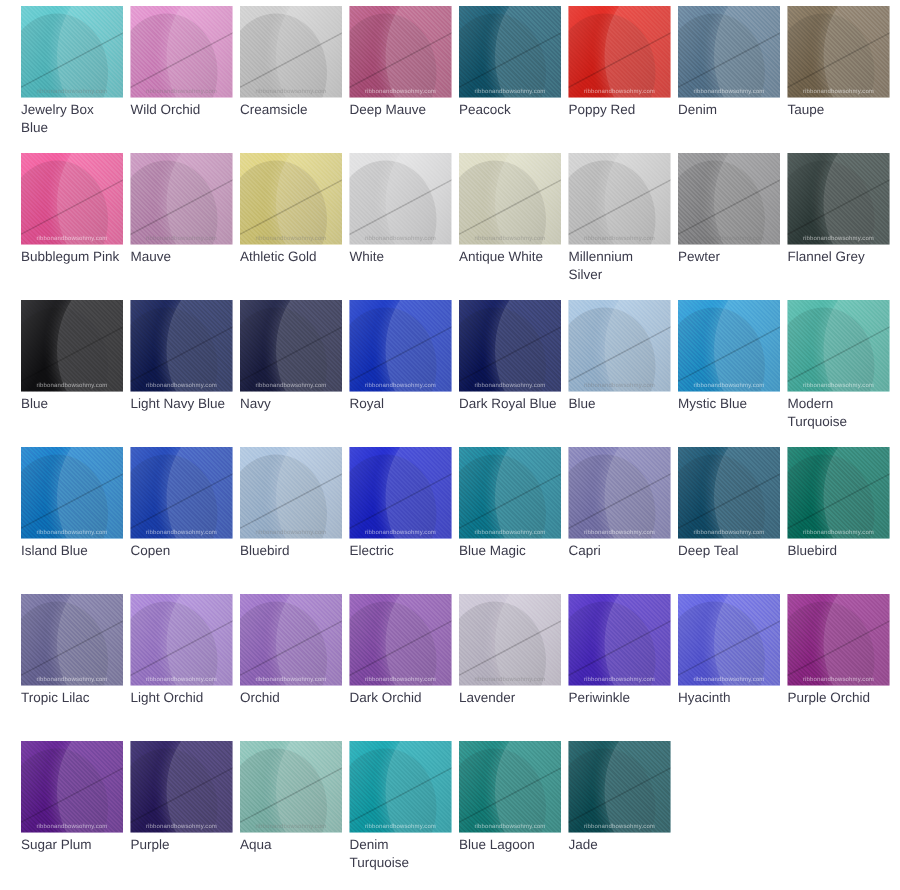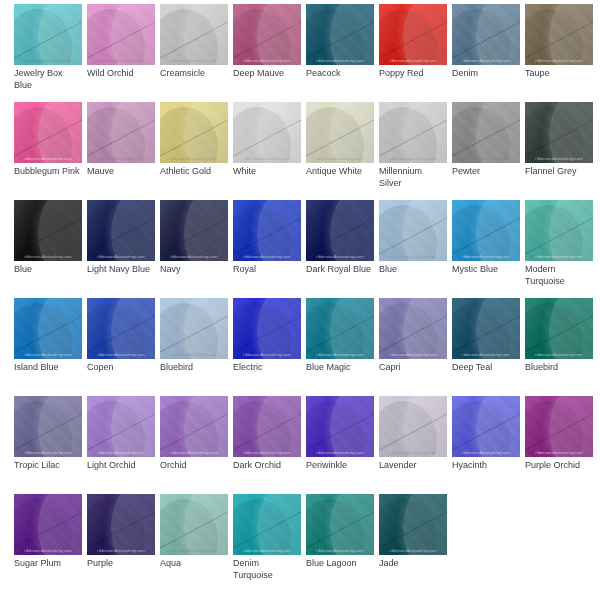--- a/index.html
+++ b/index.html
@@ -518,42 +518,42 @@
         <div class="fold-dark"></div>
         <div class="fold"></div>
         <div class="crease"></div>
         <div class="weave"></div>
         <div class="sheen"></div>
         <div class="watermark">ribbonandbowsohmy.com</div>
       </div>
       <div class="swatch-label">Dark Orchid</div>
     </div>
     <div class="swatch-cell">
+      <div class="swatch-chip light-chip" style="background: rgb(201, 195, 211);">
+        <div class="fold-dark"></div>
+        <div class="fold"></div>
+        <div class="crease"></div>
+        <div class="weave"></div>
+        <div class="sheen"></div>
+        <div class="watermark">ribbonandbowsohmy.com</div>
+      </div>
+      <div class="swatch-label">Lavender</div>
+    </div>
+    <div class="swatch-cell">
       <div class="swatch-chip" style="background: rgb(75, 41, 196);">
         <div class="fold-dark"></div>
         <div class="fold"></div>
         <div class="crease"></div>
         <div class="weave"></div>
         <div class="sheen"></div>
         <div class="watermark">ribbonandbowsohmy.com</div>
       </div>
       <div class="swatch-label">Periwinkle</div>
     </div>
     <div class="swatch-cell">
-      <div class="swatch-chip light-chip" style="background: rgb(201, 195, 211);">
-        <div class="fold-dark"></div>
-        <div class="fold"></div>
-        <div class="crease"></div>
-        <div class="weave"></div>
-        <div class="sheen"></div>
-        <div class="watermark">ribbonandbowsohmy.com</div>
-      </div>
-      <div class="swatch-label">Lavender</div>
-    </div>
-    <div class="swatch-cell">
       <div class="swatch-chip" style="background: rgb(91, 92, 226);">
         <div class="fold-dark"></div>
         <div class="fold"></div>
         <div class="crease"></div>
         <div class="weave"></div>
         <div class="sheen"></div>
         <div class="watermark">ribbonandbowsohmy.com</div>
       </div>
       <div class="swatch-label">Hyacinth</div>
     </div>

